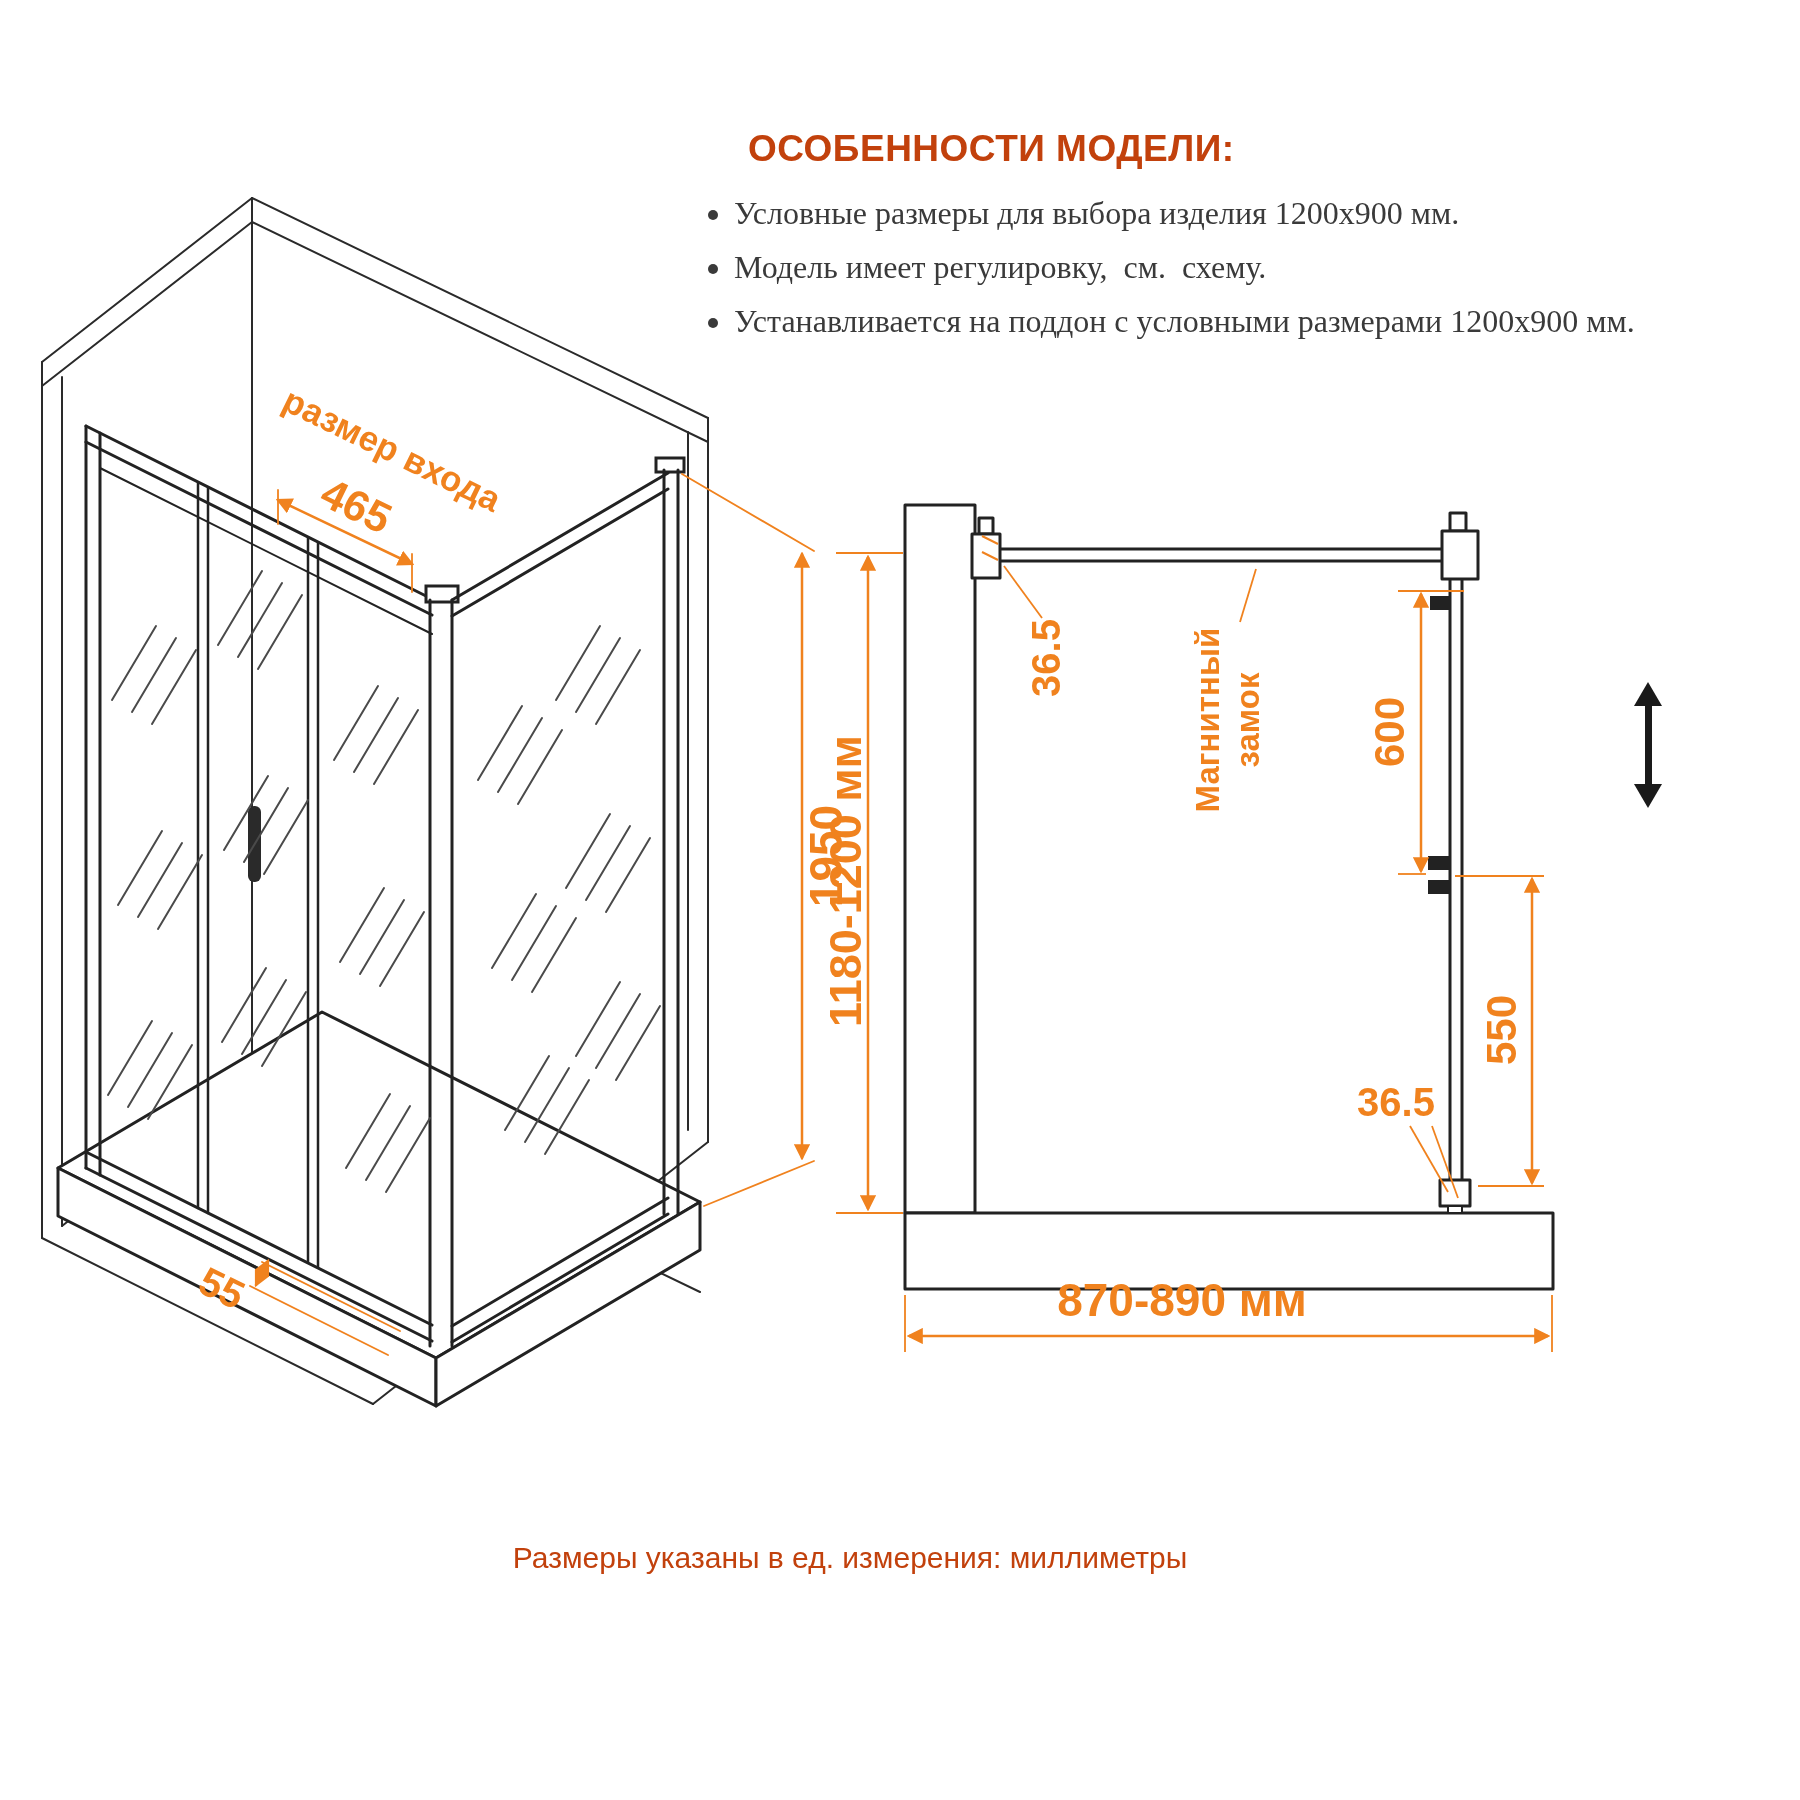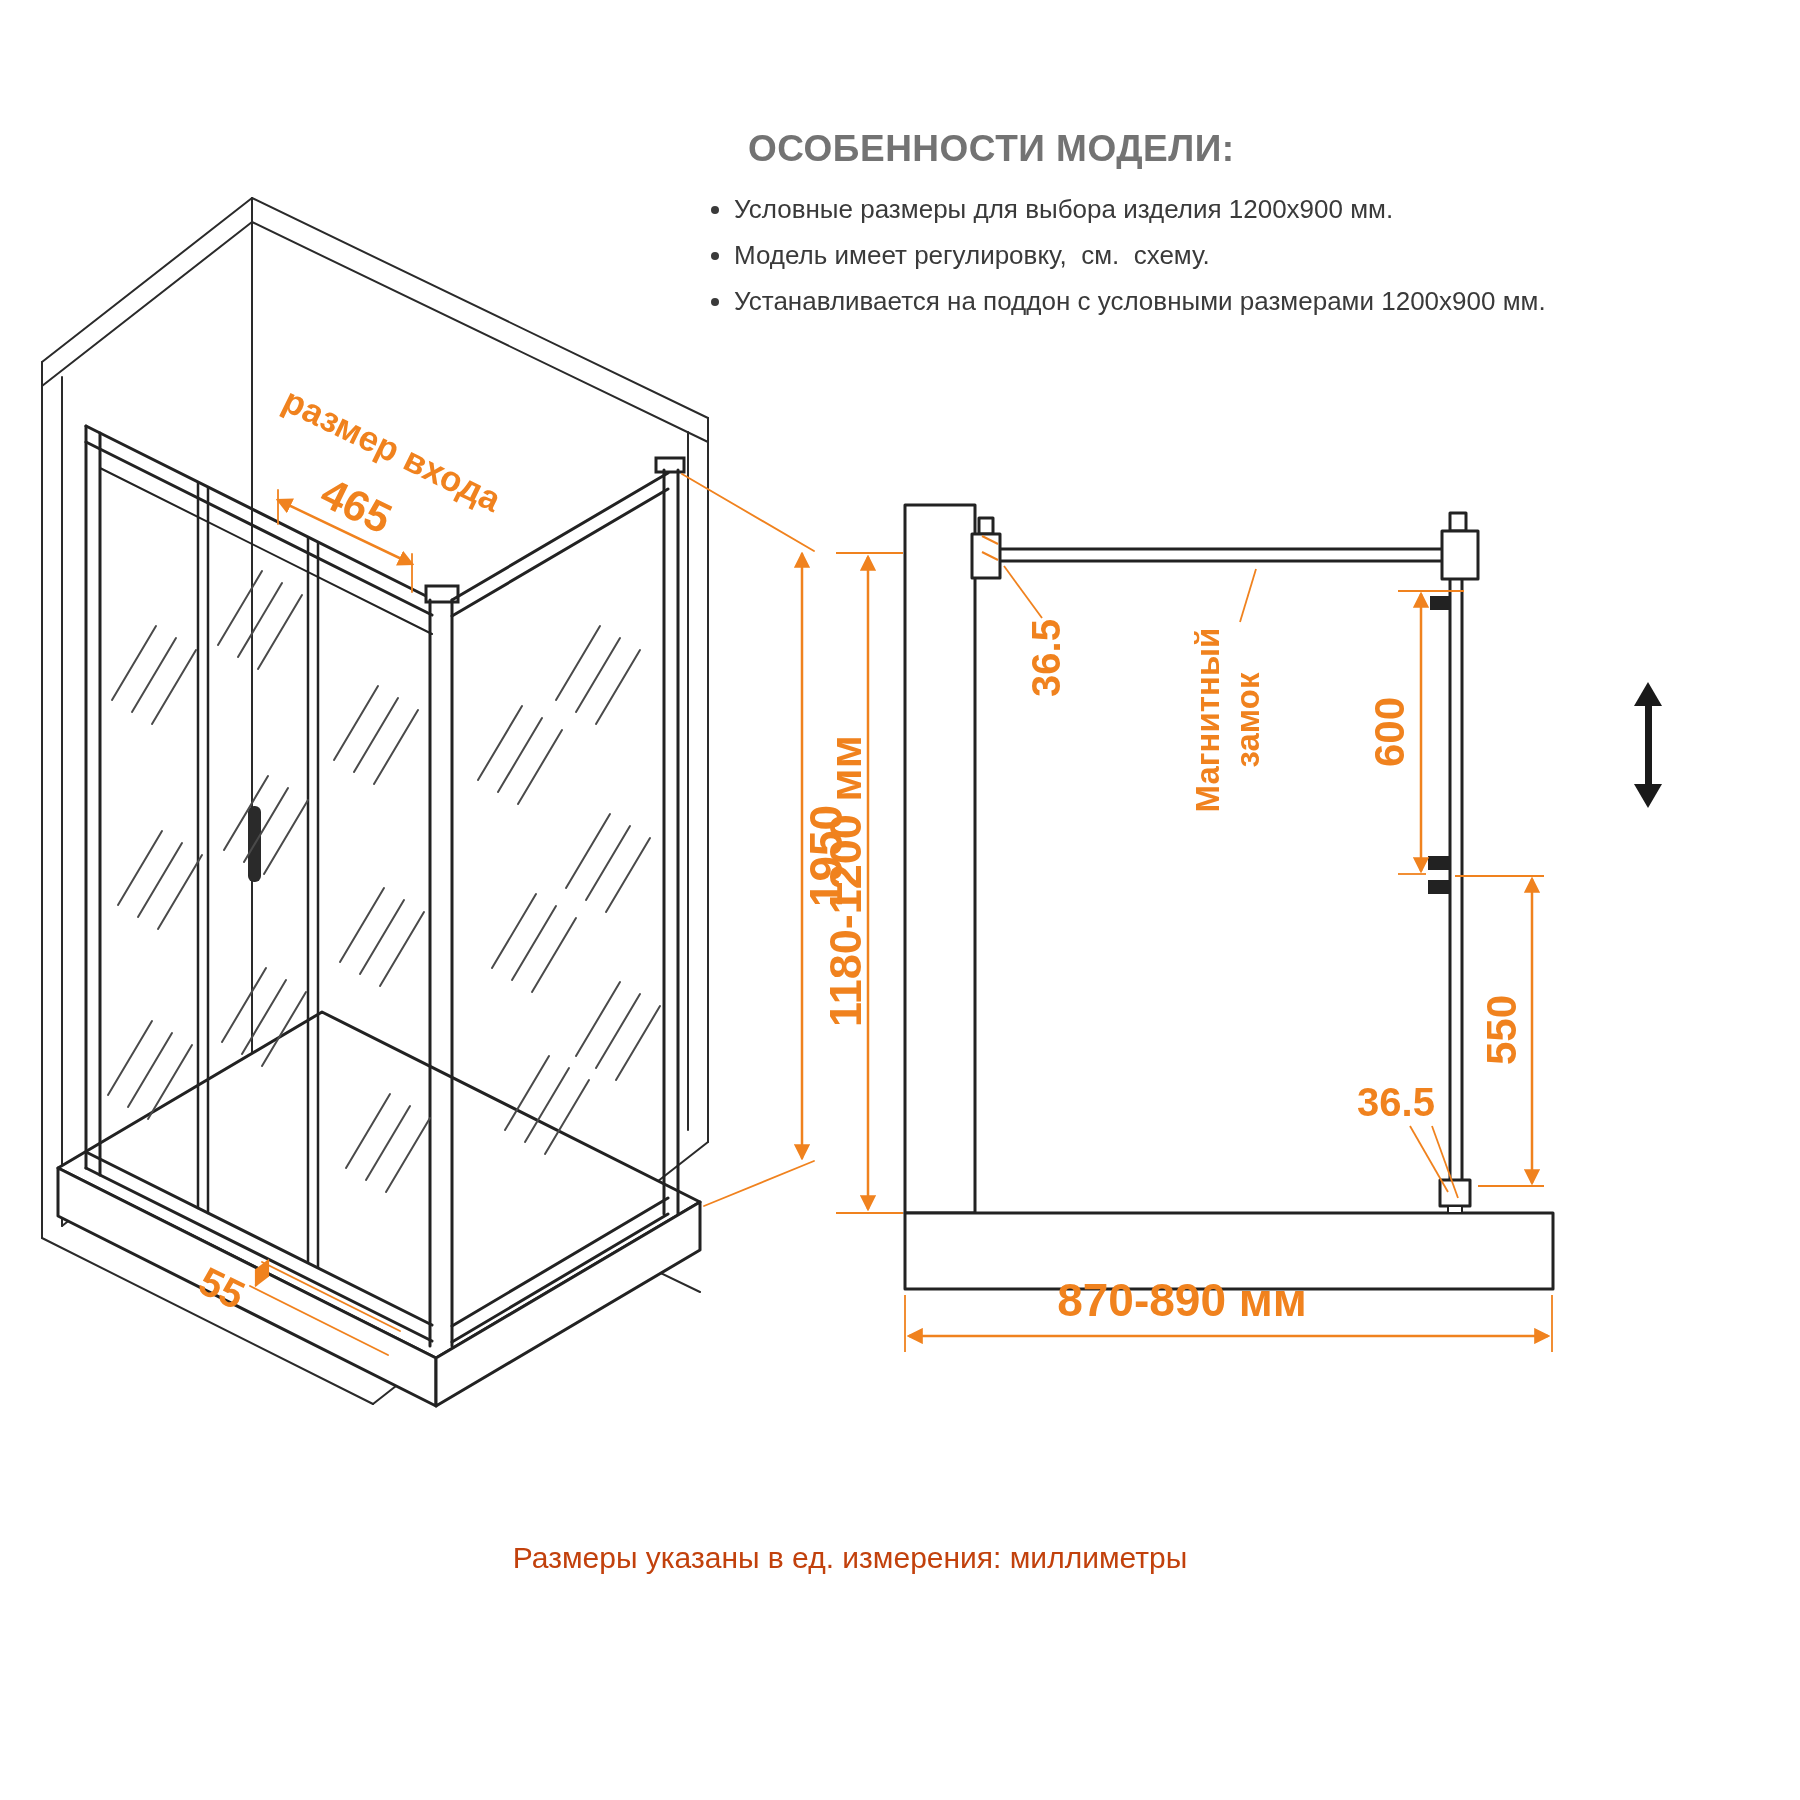--- a/index.html
+++ b/index.html
@@ -6,23 +6,23 @@
   .canvas{position:relative;width:1800px;height:1800px;background:#fff;overflow:hidden;
           font-family:"Liberation Sans",sans-serif;}
   .svg-layer{position:absolute;left:0;top:0;}
   .label{position:absolute;color:#F0821E;font-weight:600;white-space:nowrap;
          transform:translate(-50%,-50%);line-height:1.1;}
   .tilt{transform:translate(-50%,-50%) rotate(26deg);}
   .vlab{transform:translate(-50%,-50%) rotate(-90deg);}
   .vlab-wrap{transform:translate(-50%,-50%) rotate(-90deg);white-space:normal;
              width:210px;text-align:center;line-height:1.22;}
   .features{position:absolute;left:694px;top:128px;width:1040px;color:#3a3a3a;}
-  .features-title{color:#737373;font-size:37px;font-weight:bold;letter-spacing:.5px;
+  .features-title{color:#c2410c;font-size:37px;font-weight:bold;letter-spacing:.5px;
                   margin:0 0 22px 54px;}
-  .features-list{margin:0;padding-left:40px;font-size:26px;}
+  .features-list{margin:0;padding-left:40px;font-size:32px;font-family:Liberation Serif, serif;}
   .features-list li{margin-bottom:11px;line-height:1.34;white-space:pre-wrap;}
   .note{position:absolute;left:850px;top:1558px;transform:translate(-50%,-50%);
         color:#c2410c;font-size:30px;white-space:nowrap;}
 </style>
 </head>
 <body>
 
 <div class="canvas">
 
   <svg class="svg-layer" width="1800" height="1800" viewBox="0 0 1800 1800">

